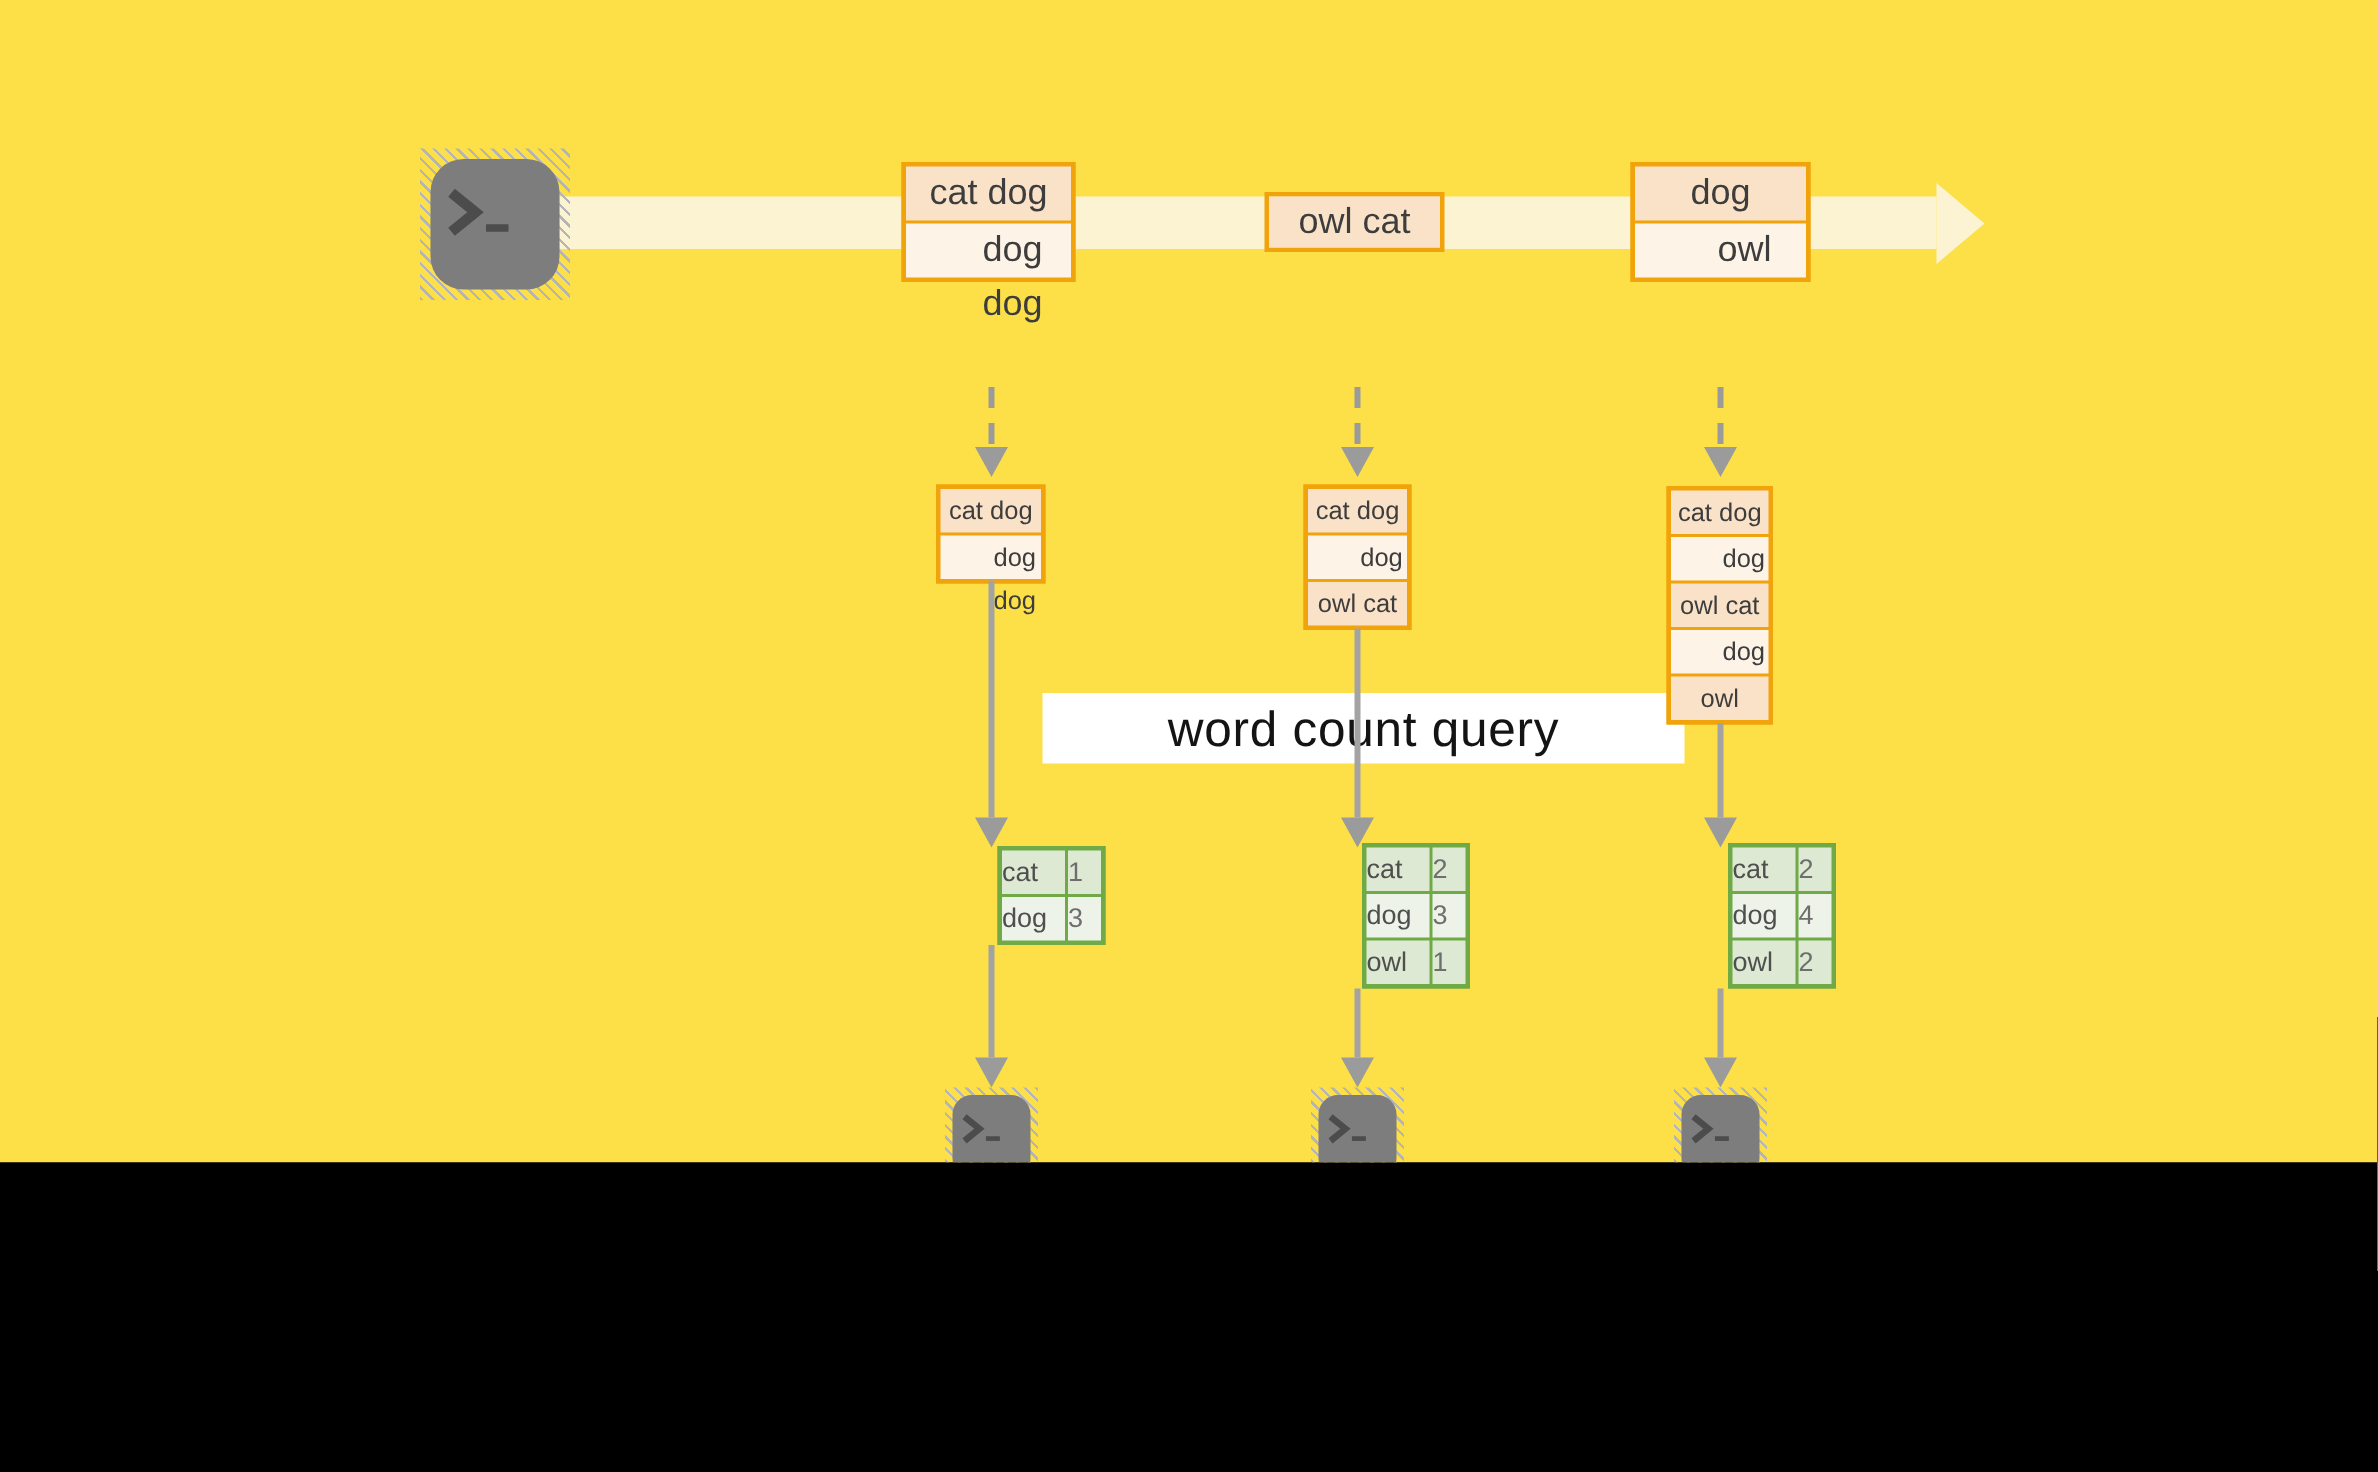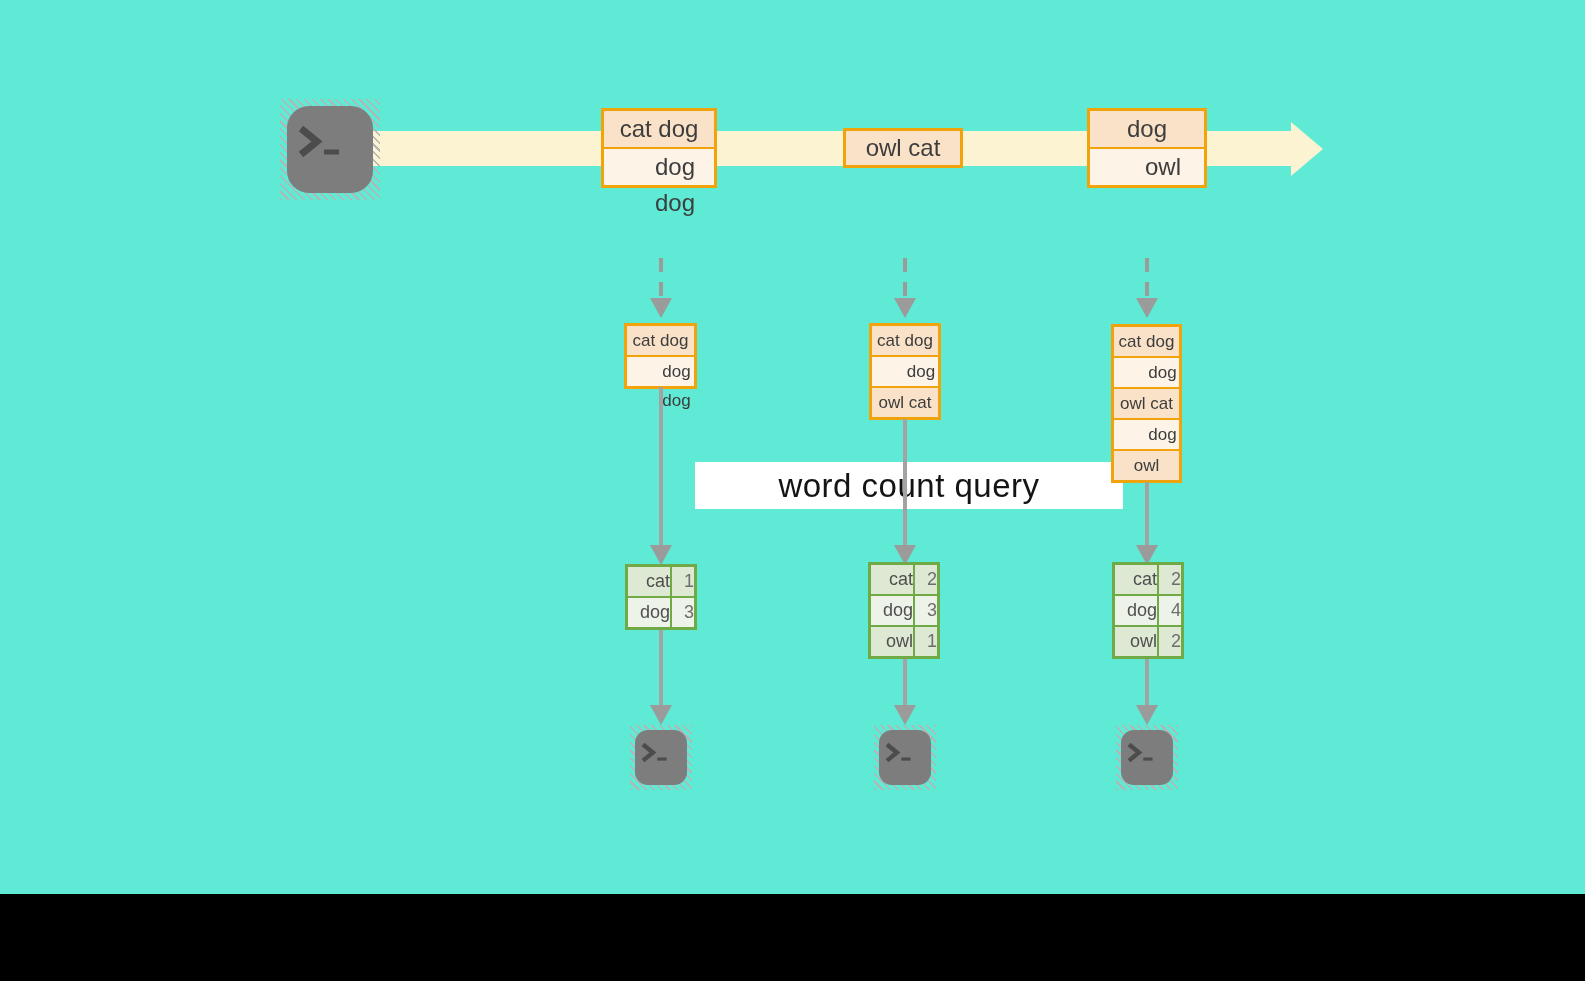--- a/index.html
+++ b/index.html
@@ -9,21 +9,21 @@
     --band:#fbf3d2;
     --green:#6faa46;
     --gcell-dark:#dde9d2;
     --gcell-light:#eef3e9;
     --gray:#9b9b9b;
     --term:#7d7d7d;
     --glyph:#4c4c4c;
   }
   html,body{margin:0;padding:0;background:#000;}
   .canvas{
-    position:relative;width:1585px;height:894px;background:#5eead4;overflow:hidden;
+    position:relative;width:1585px;height:775px;background:#fde047;overflow:hidden;
     font-family:"Liberation Sans",sans-serif;
   }
   
   .term{position:absolute;}
   .term-hatch{
     position:absolute;inset:0;
     background:repeating-linear-gradient(45deg,#b5b5b5 0 1.6px,rgba(0,0,0,0) 1.6px 5.5px);
   }
   .term-body{position:absolute;background:var(--term);}
   .term-big .term-body{inset:7px;border-radius:22px;}
@@ -62,21 +62,21 @@
   
   .query{
     position:absolute;left:695px;top:462px;width:428px;height:47px;background:#ffffff;
     color:#141414;font-size:33px;line-height:47px;text-align:center;font-weight:300;
     letter-spacing:0.5px;
   }
   
   .gtable{
     position:absolute;box-sizing:border-box;border:3px solid var(--green);
     background:var(--green);display:grid;grid-template-columns:42px 22px;
-    gap:2px;grid-auto-rows:29px;font-size:18px;color:#4f4f4f;text-align:right;
+    gap:2px;grid-auto-rows:29px;font-size:18px;color:#4f4f4f;text-align:left;margin-left:40px;
   }
   .gc{line-height:29px;}
   .gc.dark{background:var(--gcell-dark);}
   .gc.light{background:var(--gcell-light);}
   .gc.count{color:#6e6e6e;}
 </style>
 </head>
 <body>
 
 <div class="canvas">

